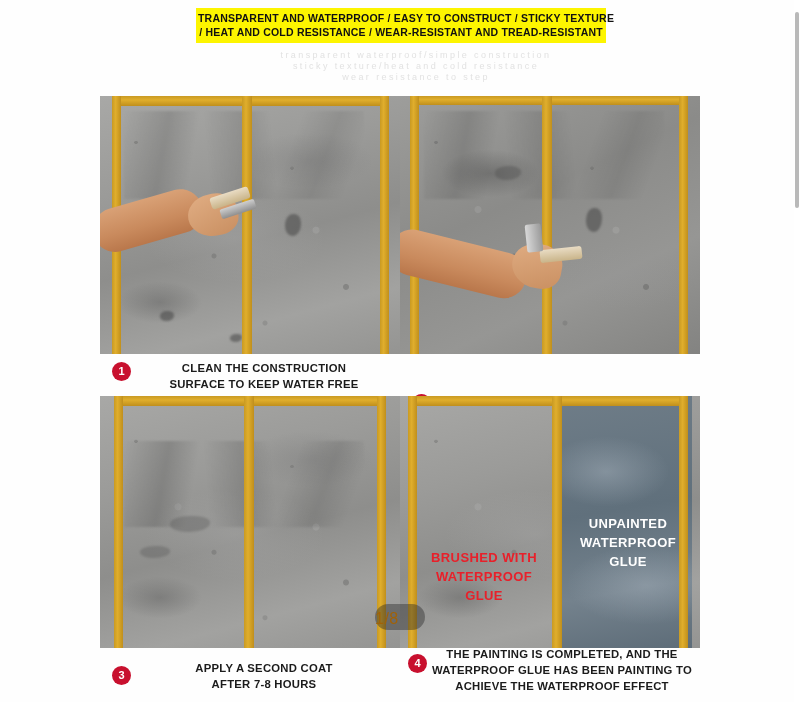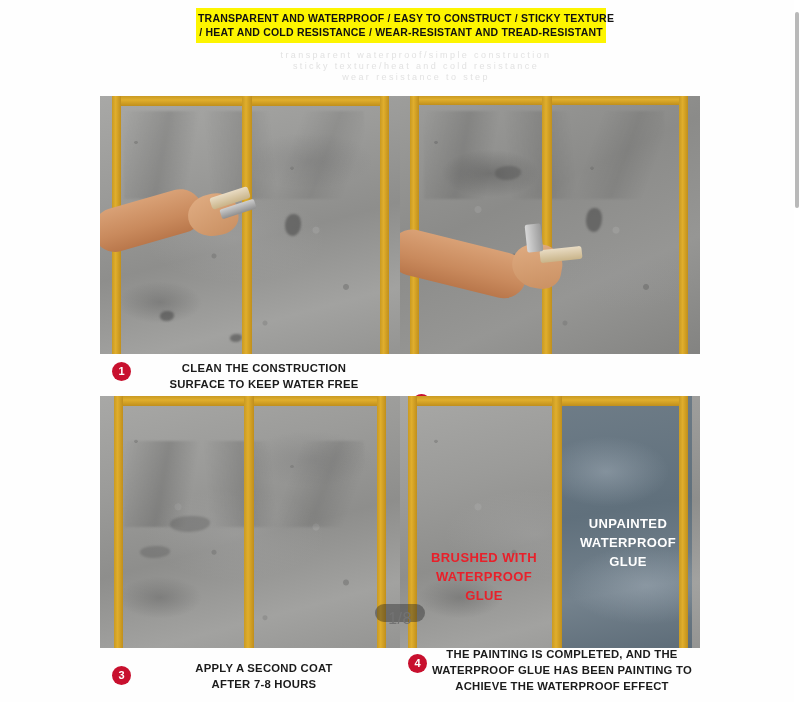--- a/index.html
+++ b/index.html
@@ -237,27 +237,27 @@
   }
   .overlay-label.red { color: #e8202a; }
   .overlay-label.white { color: #ffffff; }
 
   
   .page-pill {
     position: absolute;
     left: 375px;
     top: 604px;
     width: 50px;
-    height: 18px;
+    height: 26px;
     border-radius: 15px;
     background: rgba(40,40,40,0.42);
-    color: #737373;
+    color: #a16207;
     font-size: 16px;
     line-height: 30px;
-    text-align: center;
+    text-align: left;
     letter-spacing: 0.5px;
   }
 </style>
 </head>
 <body>
 
 <div id="page">
 
   <div class="banner">
     <div class="banner-line">TRANSPARENT AND WATERPROOF / EASY TO CONSTRUCT / STICKY TEXTURE</div>

